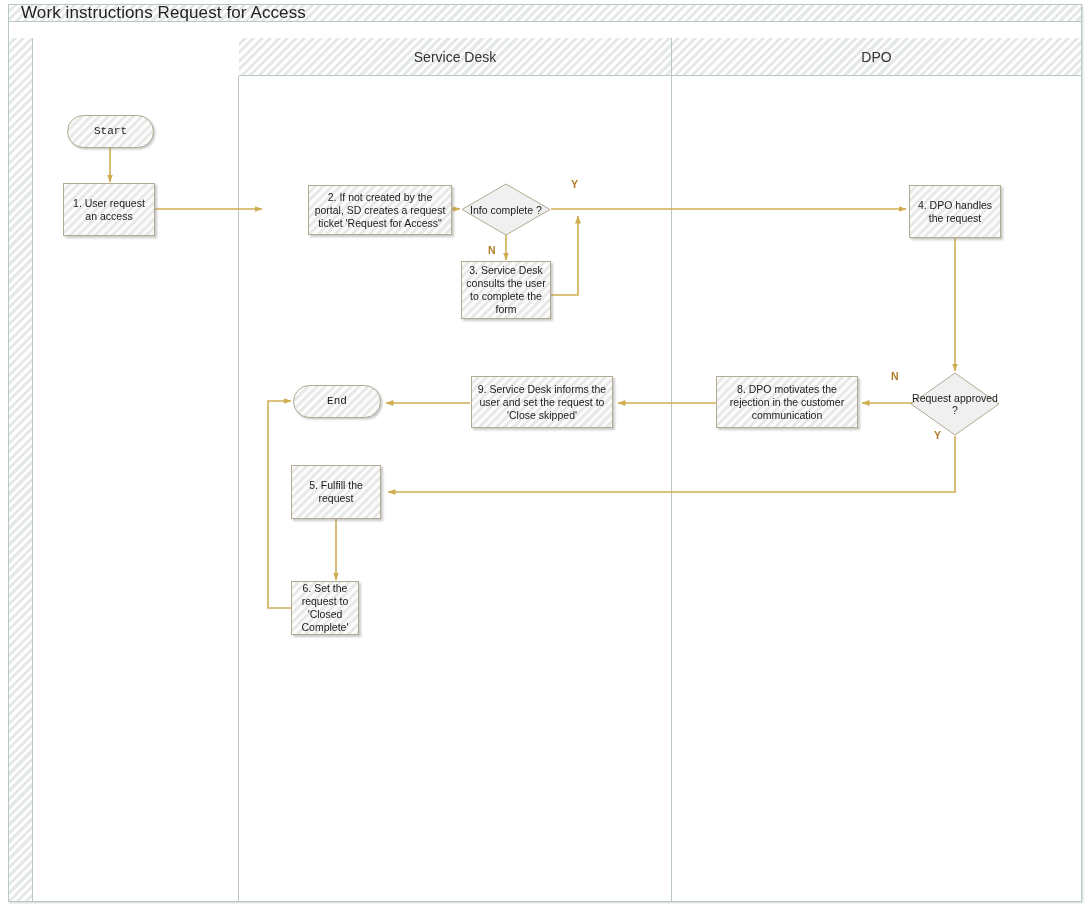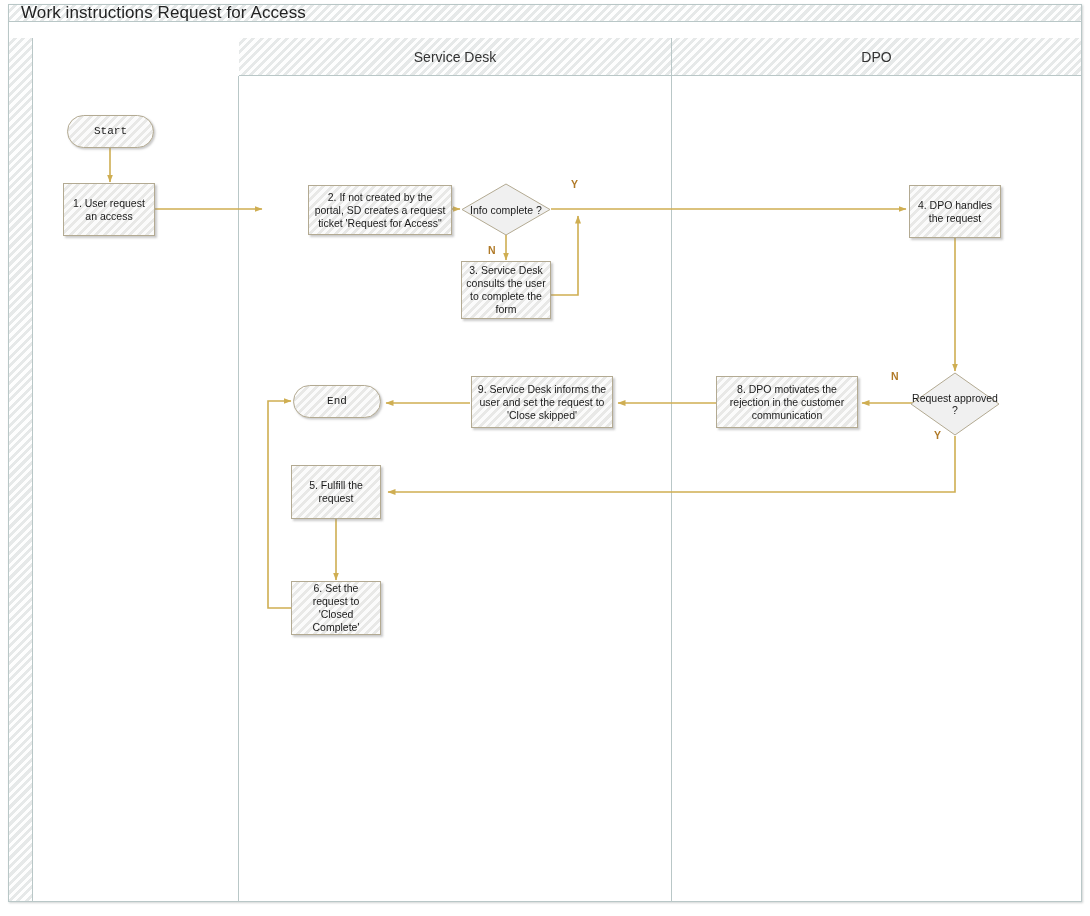--- a/index.html
+++ b/index.html
@@ -252,21 +252,21 @@
   </div>
 
   <div class="node terminator" style="left:293px; top:385px; width:88px; height:33px;">
     <span>End</span>
   </div>
 
   <div class="node" style="left:291px; top:465px; width:90px; height:54px;">
     <span>5. Fulfill the request</span>
   </div>
 
-  <div class="node" style="left:291px; top:581px; width:90px; height:54px;">
+  <div class="node" style="left:291px; top:581px; width:68px; height:54px;">
     <span>6. Set the request to 'Closed Complete'</span>
   </div>
 
   <span class="branch-label" style="left:571px; top:178px;">Y</span>
   <span class="branch-label" style="left:488px; top:244px;">N</span>
   <span class="branch-label" style="left:891px; top:370px;">N</span>
   <span class="branch-label" style="left:934px; top:429px;">Y</span>
 
 </div>
 

